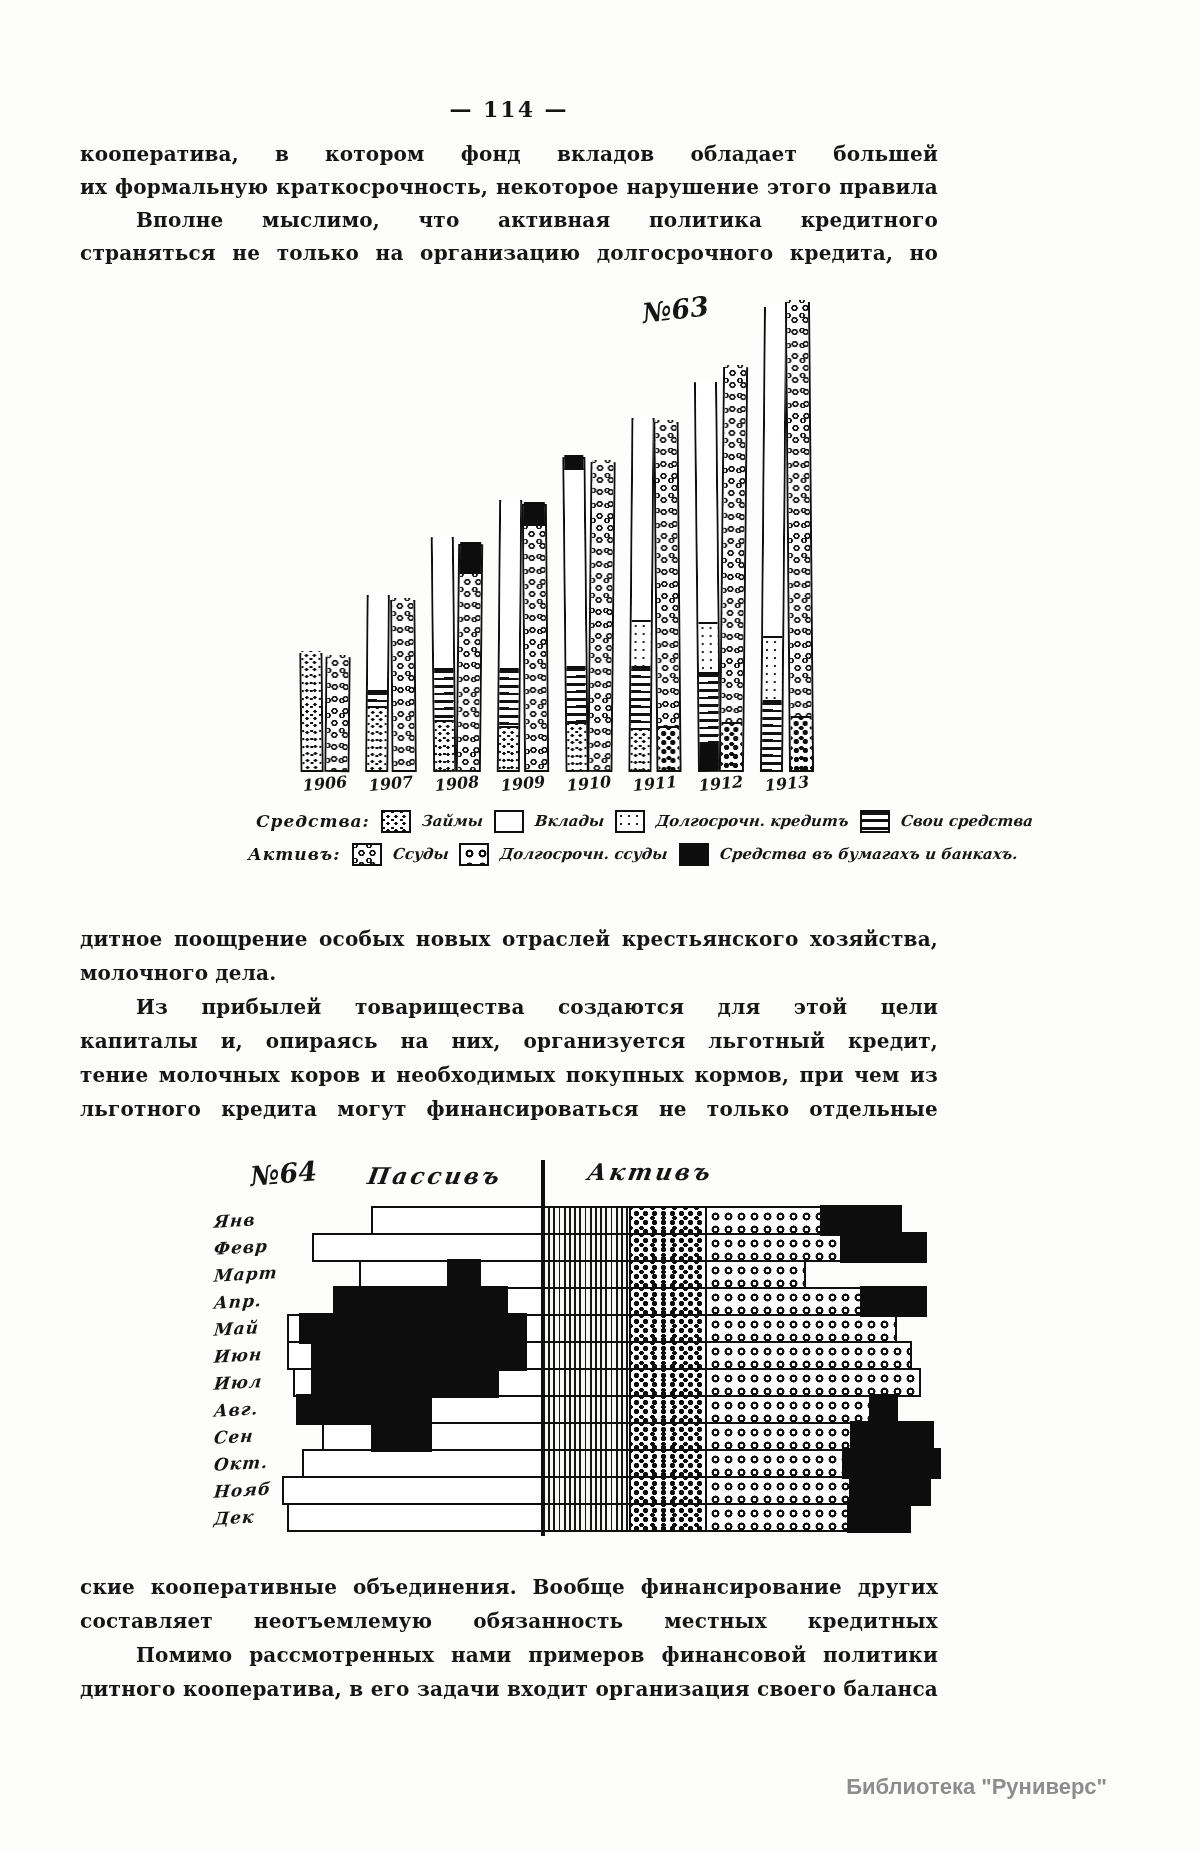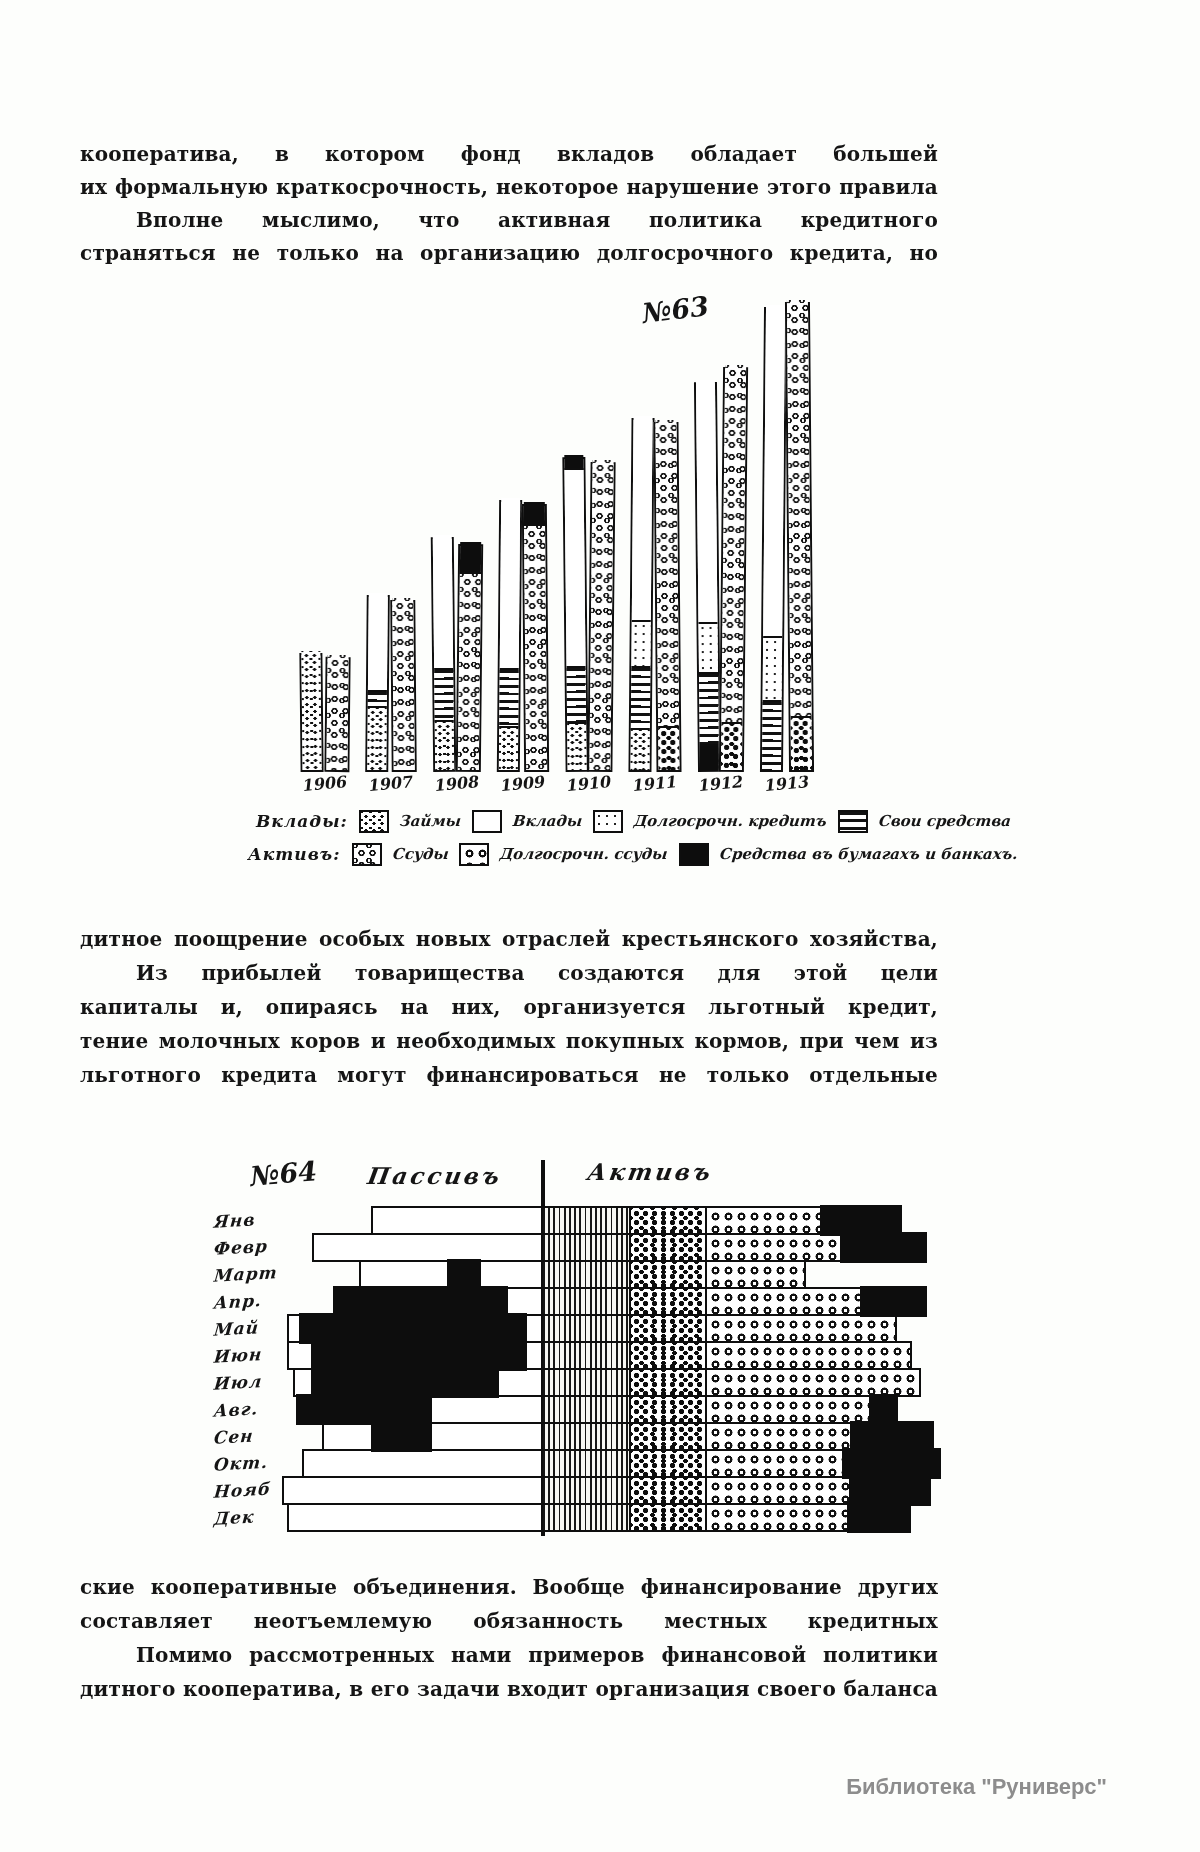--- a/index.html
+++ b/index.html
@@ -55,20 +55,21 @@
   .rowpiece{position:absolute;border:2px solid #0e0e0e;box-sizing:border-box;}
   .rowblack{position:absolute;background:#0d0d0d;z-index:3;}
   .monthlbl{position:absolute;font-style:italic;font-weight:700;font-size:17px;
             transform:rotate(-3deg) skewX(-8deg);letter-spacing:1px;}
 </style>
 </head>
 <body>
 
 <div class="page">
 
+  <div class="pagenum">— 114 —</div>
 
   <div class="block" style="top:138px;">
     <div class="line">кооператива, в котором фонд вкладов обладает большей устойчивостью, несмотря на</div>
     <div class="line">их формальную краткосрочность, некоторое нарушение этого правила вполне возможно.</div>
     <div class="line indent">Вполне мыслимо, что активная политика кредитного кооператива может распро-</div>
     <div class="line">страняться не только на организацию долгосрочного кредита, но также и на кре-</div>
   </div>
 
   <div class="c63" id="c63">
       <div class="bar" style="left: 300px; width: 23px; height: 119px; transform: rotate(-0.6deg);">
@@ -148,21 +149,21 @@
       <div class="yearlbl" style="left: 356px;">1907</div>
       <div class="yearlbl" style="left: 422px;">1908</div>
       <div class="yearlbl" style="left: 488px;">1909</div>
       <div class="yearlbl" style="left: 554px;">1910</div>
       <div class="yearlbl" style="left: 620px;">1911</div>
       <div class="yearlbl" style="left: 686px;">1912</div>
       <div class="yearlbl" style="left: 752px;">1913</div>
     </div>
 
   <div class="legendrow" style="left:256px;top:808px;">
-    <span class="ltitle">Вклады:</span>
+    <span class="ltitle">Средства:</span>
     <span id="leg-passiv" style="display:flex;align-items:center;gap:11px;">
         <div class="swatch p-speckle"></div>
         <div class="llabel">Займы</div>
         <div class="swatch p-white"></div>
         <div class="llabel">Вклады</div>
         <div class="swatch p-lightdots"></div>
         <div class="llabel">Долгосрочн. кредитъ</div>
         <div class="swatch p-stripes"></div>
         <div class="llabel">Свои средства</div>
       </span>
@@ -174,20 +175,21 @@
         <div class="llabel">Ссуды</div>
         <div class="swatch p-circbig"></div>
         <div class="llabel">Долгосрочн. ссуды</div>
         <div class="swatch p-black"></div>
         <div class="llabel">Средства въ бумагахъ и банкахъ.</div>
       </span>
   </div>
 
   <div class="block lh34" style="top:922px;">
     <div class="line">дитное поощрение особых новых отраслей крестьянского хозяйства, например,</div>
+    <div class="line short">молочного дела.</div>
     <div class="line indent">Из прибылей товарищества создаются для этой цели специальные собственные</div>
     <div class="line">капиталы и, опираясь на них, организуется льготный кредит, поощряющий приобре-</div>
     <div class="line">тение молочных коров и необходимых покупных кормов, при чем из указанного</div>
     <div class="line">льготного кредита могут финансироваться не только отдельные хозяйства, но и сель</div>
   </div>
 
   <div class="chart-label" style="left:250px;top:1158px;font-size:27px;transform:rotate(-5deg);">№64</div>
   <div class="chart-label hand" style="left:368px;top:1162px;font-size:23px;letter-spacing:3px;transform:skewX(-10deg);">Пассивъ</div>
   <div class="chart-label hand" style="left:588px;top:1158px;font-size:23px;letter-spacing:3px;transform:skewX(-10deg);">Активъ</div>
   <div class="c64" id="c64">

